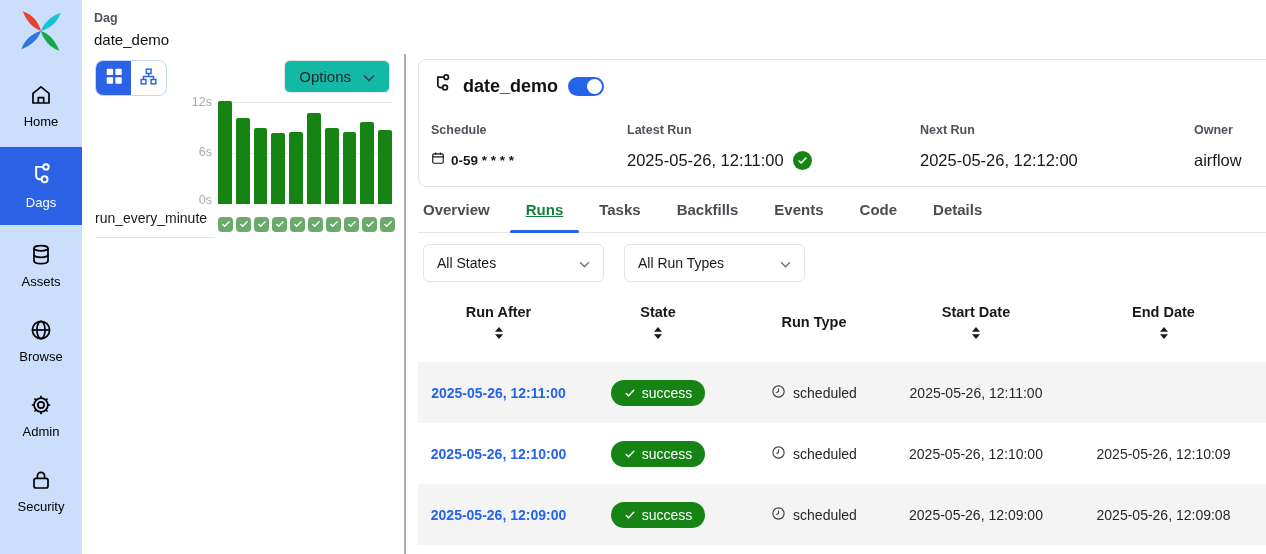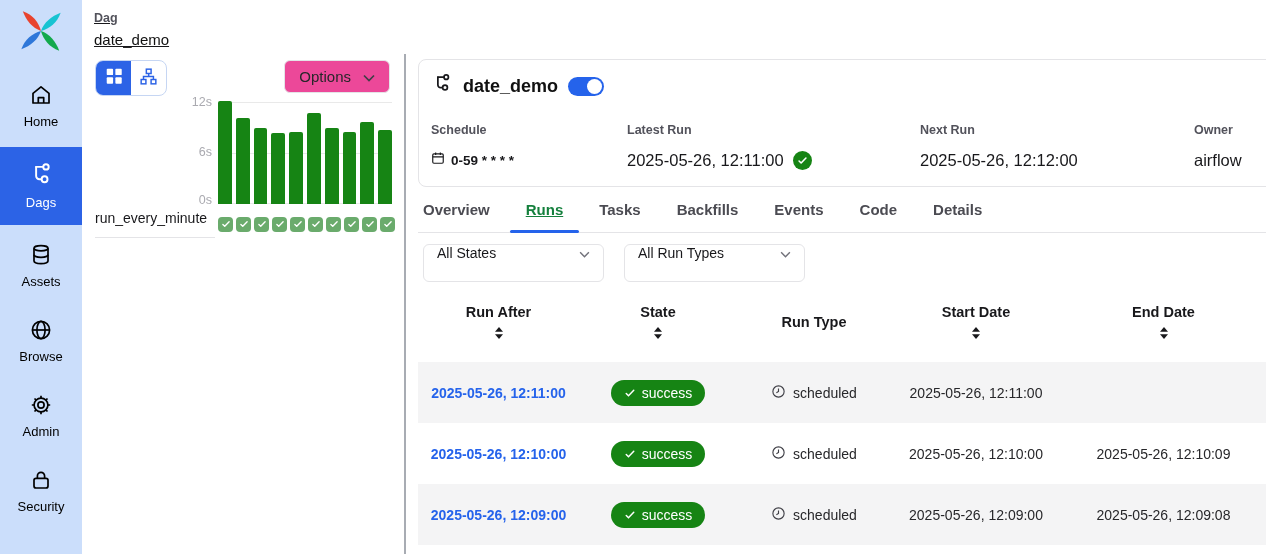--- a/index.html
+++ b/index.html
@@ -10,32 +10,32 @@
   
   .sidebar { width:82px; flex:none; background:#cbdefb; display:flex; flex-direction:column; align-items:center; }
   .logo { margin:8px 0 14px; }
   .nav-item { width:100%; display:flex; flex-direction:column; align-items:center; gap:7px;
               padding:11px 0; margin-bottom:7px; color:#000000; font-size:13px; cursor:pointer; }
   .nav-item svg { display:block; }
   .nav-item.active { background:#2c63e6; color:#fff; padding:15px 0; }
 
   
   .main { flex:1; display:flex; flex-direction:column; min-width:0; }
-  .page-header { padding:11px 0 6px 12px;text-decoration:underline; }
+  .page-header { padding:11px 0 6px 12px; }
   .breadcrumb { font-size:12.5px; font-weight:bold; color:#52525b; }
   .page-title { font-size:15px; color:#111; margin-top:6px; }
   .content { flex:1; display:flex; min-height:0; }
 
   
   .left-pane { width:322px; flex:none; padding:6px 6px 0 13px; }
   .pane-controls { display:flex; justify-content:space-between; align-items:flex-start; }
   .seg { display:flex; border:1px solid #c6d6f3; border-radius:8px; overflow:hidden; background:#fff; }
   .seg-btn { width:35px; height:34px; display:flex; align-items:center; justify-content:center; color:#2c63e6; cursor:pointer; }
   .seg-btn.active { background:#2c63e6; color:#fff; }
-  .options-btn { display:flex; align-items:center; gap:12px; border:1px solid #e4e4e7; background:#ec4899;
+  .options-btn { display:flex; align-items:center; gap:12px; border:1px solid #e4e4e7; background:#14b8a6;
                  border-radius:6px; padding:7px 14px; font-size:15px; color:#27272a; margin-right:8px; cursor:pointer; }
   .chart { position:relative; height:106px; margin-top:2px; }
   .gridline { position:absolute; left:123px; right:6px; height:1px; background:#e9e9e9; }
   .plot { position:absolute; left:123px; right:6px; top:4px; bottom:0; display:flex; align-items:flex-end; gap:4px; }
   .bar { flex:1; background:#168414; border-radius:2px 2px 0 0; cursor:pointer; }
   .ylab { position:absolute; width:117px; text-align:right; color:#aaaab0; font-size:12.5px; }
   .task-row { display:flex; align-items:center; margin-top:6px; }
   .task-label { width:120px; font-size:14px; color:#18181b; padding-bottom:11px;
                 border-bottom:1px solid #e4e4e7; white-space:nowrap; }
   .task-states { display:flex; gap:3px; margin-left:3px; }
@@ -60,21 +60,21 @@
                   display:inline-flex; align-items:center; justify-content:center; flex:none; }
 
   .tabs { display:flex; gap:36px; margin-top:14px; border-bottom:1px solid #e4e4e7; padding-left:5px; }
   .tab { font-weight:bold; font-size:15px; color:#4b4b52; padding-bottom:14px; position:relative; cursor:pointer; white-space:nowrap; }
   .tab.active { color:#15803d;text-decoration:underline; }
   .tab.active::after { content:""; position:absolute; left:-16px; right:-16px; bottom:-1px; height:3px;
                        background:#2563eb; border-radius:2px; }
 
   .filters { display:flex; gap:20px; margin-top:11px; padding-left:5px; }
   .select { width:181px; height:38px; border:1px solid #e4e4e7; border-radius:6px; background:#fff;
-            display:flex; justify-content:space-between; padding:0 13px; font-size:14px; color:#18181b; cursor:pointer; }
+            display:flex; align-items:center; justify-content:space-between; padding:0 13px; font-size:14px; color:#18181b; cursor:pointer; }
 
   .thead { display:flex; align-items:center; height:80px; }
   .th { display:flex; align-items:center; justify-content:center; gap:6px; font-size:14.5px; font-weight:bold; color:#18181b;flex-direction:column; }
   .c1{width:161px} .c2{width:158px} .c3{width:154px} .c4{width:170px} .c5{width:205px}
   .trow { display:flex; align-items:center; height:61px; }
   .trow.odd { background:#f4f4f5; }
   .td { display:flex; align-items:center; justify-content:center; gap:7px; font-size:14px; color:#27272a; }
   .run-link { color:#2563eb; font-weight:bold; cursor:pointer; }
   .badge { display:inline-flex; align-items:center; gap:6px; background:#168414; color:#fff;
            font-size:14px; border-radius:999px; padding:5px 13px; }

